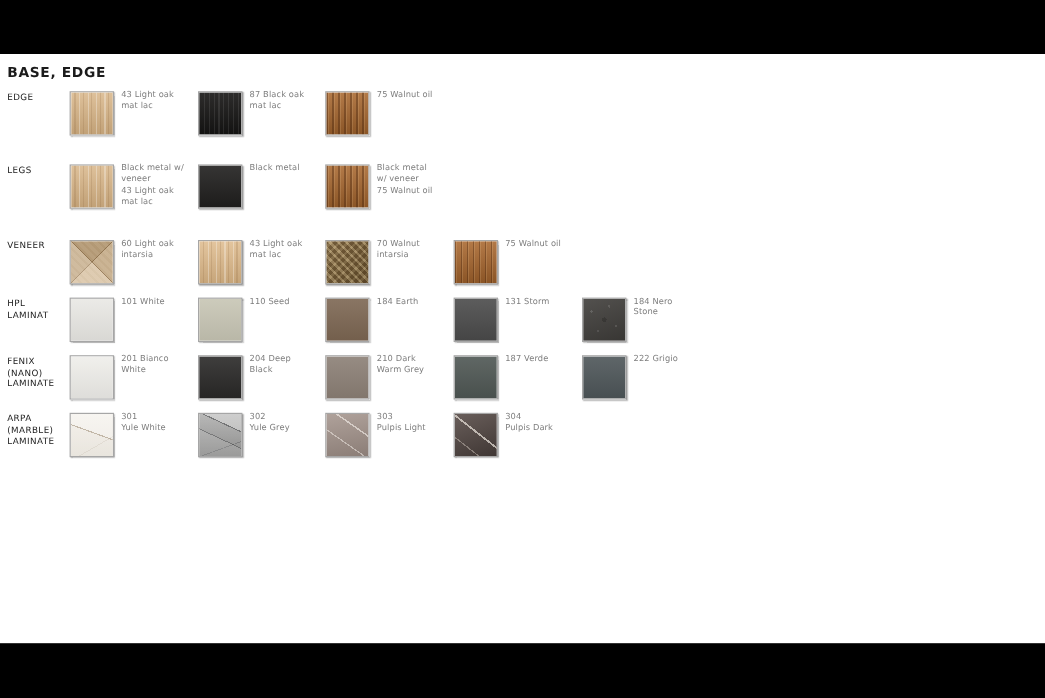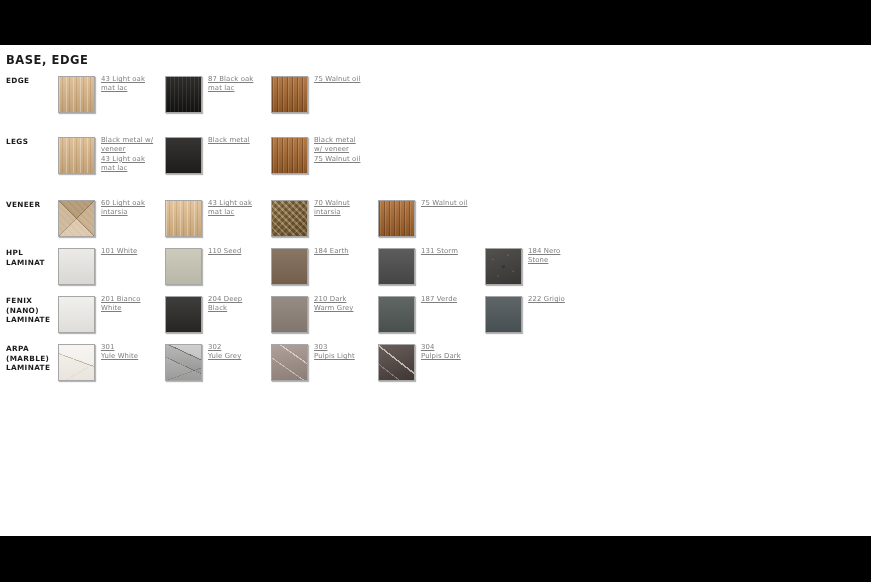--- a/index.html
+++ b/index.html
@@ -56,21 +56,21 @@
     width: 871px;
     height: 44px;
   }
 
   .row-label {
     position: absolute;
     left: 6px;
     top: 0px;
     width: 50px;
     font-size: 7.3px;
-    font-weight: bold;
+    font-weight: normal;
     letter-spacing: 0.35px;
     line-height: 9.6px;
     color: #1b1b1b;
     text-transform: uppercase;
     white-space: pre-line;
   }
 
   .swatch-cell {
     position: absolute;
     top: 0;
@@ -96,21 +96,20 @@
   .swatch-label {
     position: absolute;
     left: 43px;
     top: -1px;
     width: 70px;
     font-size: 6.9px;
     line-height: 9.3px;
     color: #7e7e7e;
     white-space: pre-line;
     letter-spacing: 0.1px;
-    text-decoration: underline;
   }
 </style>
 </head>
 <body>
 
 <div class="page">
 
   <div class="letterbox top"></div>
   <div class="letterbox bottom"></div>
 

